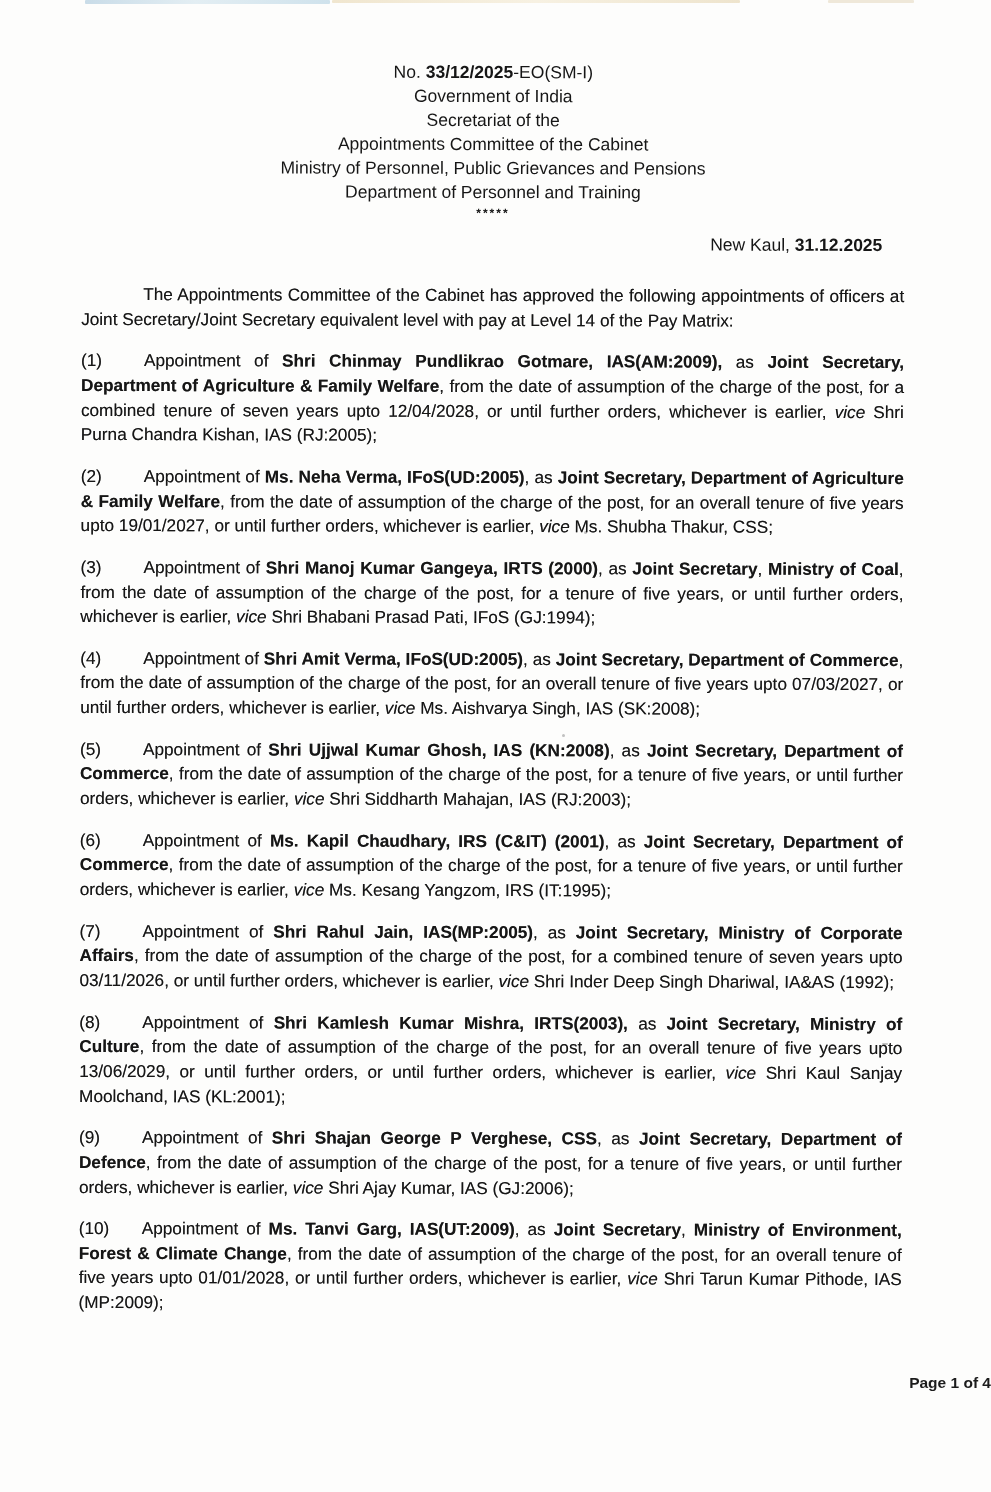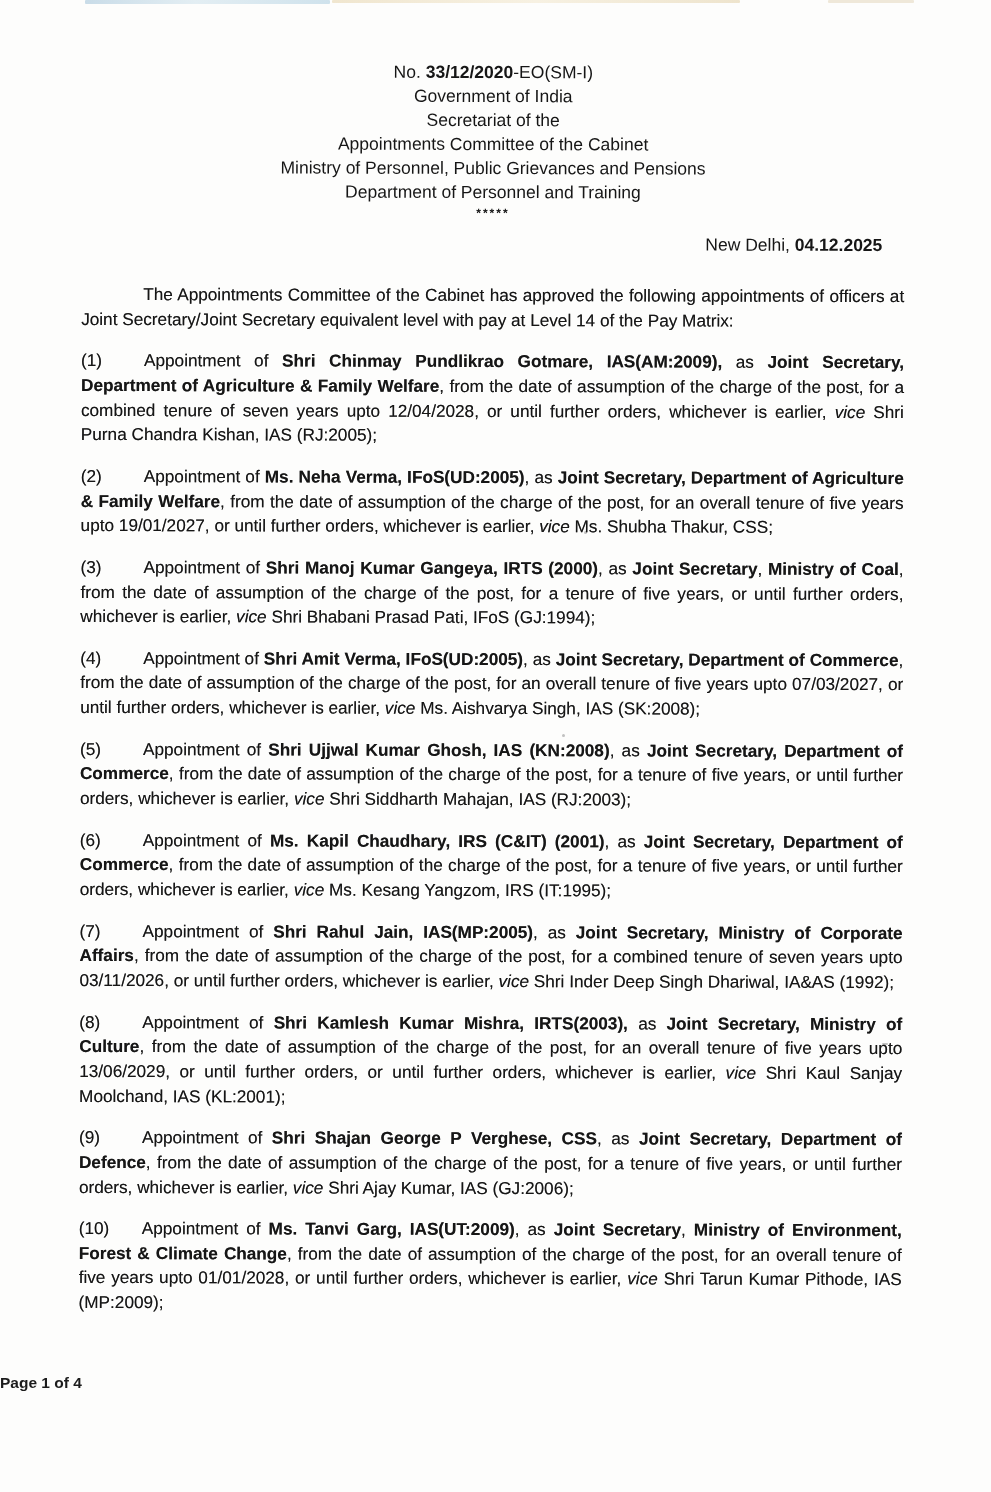--- a/index.html
+++ b/index.html
@@ -27,21 +27,21 @@
   .para{font-size:17.2px;line-height:24.6px;text-align:justify;text-shadow:0 0 .45px rgba(10,10,10,.55);}
   .intro{margin-top:27px;text-indent:62px;}
   .item{margin-top:16px;}
   .num{display:inline-block;width:63px;text-indent:0;}
   .s-n{font-weight:normal;}
   .s-b{font-weight:bold;}
   .s-i{font-style:italic;margin-top:36px;}
   
   .footer{
     position:absolute;left:0;right:0;top:1374px;
-    text-align:left;font-size:15.5px;font-weight:bold;
+    text-align:right;font-size:15.5px;font-weight:bold;
     font-family:"Liberation Sans", sans-serif;color:#1c1c1c;
   }
   
   .scan-strip{position:absolute;top:0;height:4px;border-radius:1px;}
   .strip-1{left:85px;width:245px;background:linear-gradient(90deg,#c9dce8,#e3eef3 45%,#cfe2ec);}
   .strip-2{left:332px;width:408px;background:linear-gradient(90deg,#f0e6cf,#f7f1e2 50%,#eee4cd);height:3px;}
   .strip-3{left:828px;width:86px;background:#ece4d2;height:3px;opacity:.85;}
   .speck{position:absolute;background:#8f8f8f;border-radius:50%;opacity:.55;}
   .speck-1{left:584px;top:531px;width:3px;height:3px;}
   .speck-2{left:562px;top:734px;width:3px;height:3px;}
@@ -55,30 +55,30 @@
   <div class="scan-strip strip-1"></div>
   <div class="scan-strip strip-2"></div>
   <div class="scan-strip strip-3"></div>
   <div class="speck speck-1"></div>
   <div class="speck speck-2"></div>
   <div class="speck speck-3"></div>
 
   <div class="content">
 
     <div class="hdr">
-      <div><span>No. </span><span class="b">33/12/2020</span><span>-EO(SM-I)</span></div>
+      <div><span>No. </span><span class="b">33/12/2025</span><span>-EO(SM-I)</span></div>
       <div>Government of India</div>
       <div>Secretariat of the</div>
       <div>Appointments Committee of the Cabinet</div>
       <div>Ministry of Personnel, Public Grievances and Pensions</div>
       <div>Department of Personnel and Training</div>
       <div class="stars">*****</div>
     </div>
 
-    <div class="dateline"><span>New Delhi, </span><span class="b">04.12.2025</span></div>
+    <div class="dateline"><span>New Kaul, </span><span class="b">31.12.2025</span></div>
 
     <p class="para intro">The Appointments Committee of the Cabinet has approved the following appointments of officers at Joint Secretary/Joint Secretary equivalent level with pay at Level 14 of the Pay Matrix:</p>
 
     <p class="para item"><span class="num">(1)</span><span><span class="s-n">Appointment of </span><span class="s-b">Shri Chinmay Pundlikrao Gotmare, IAS(AM:2009),</span><span class="s-n"> as </span><span class="s-b">Joint Secretary, Department of Agriculture &amp; Family Welfare</span><span class="s-n">, from the date of assumption of the charge of the post, for a combined tenure of seven years upto 12/04/2028, or until further orders, whichever is earlier, </span><span class="s-i">vice</span><span class="s-n"> Shri Purna Chandra Kishan, IAS (RJ:2005);</span></span></p>
     <p class="para item"><span class="num">(2)</span><span><span class="s-n">Appointment of </span><span class="s-b">Ms. Neha Verma, IFoS(UD:2005)</span><span class="s-n">, as </span><span class="s-b">Joint Secretary, Department of Agriculture &amp; Family Welfare</span><span class="s-n">, from the date of assumption of the charge of the post, for an overall tenure of five years upto 19/01/2027, or until further orders, whichever is earlier, </span><span class="s-i">vice</span><span class="s-n"> Ms. Shubha Thakur, CSS;</span></span></p>
     <p class="para item"><span class="num">(3)</span><span><span class="s-n">Appointment of </span><span class="s-b">Shri Manoj Kumar Gangeya, IRTS (2000)</span><span class="s-n">, as </span><span class="s-b">Joint Secretary</span><span class="s-n">, </span><span class="s-b">Ministry of Coal</span><span class="s-n">, from the date of assumption of the charge of the post, for a tenure of five years, or until further orders, whichever is earlier, </span><span class="s-i">vice</span><span class="s-n"> Shri Bhabani Prasad Pati, IFoS (GJ:1994);</span></span></p>
     <p class="para item"><span class="num">(4)</span><span><span class="s-n">Appointment of </span><span class="s-b">Shri Amit Verma, IFoS(UD:2005)</span><span class="s-n">, as </span><span class="s-b">Joint Secretary, Department of Commerce</span><span class="s-n">, from the date of assumption of the charge of the post, for an overall tenure of five years upto 07/03/2027, or until further orders, whichever is earlier, </span><span class="s-i">vice</span><span class="s-n"> Ms. Aishvarya Singh, IAS (SK:2008);</span></span></p>
     <p class="para item"><span class="num">(5)</span><span><span class="s-n">Appointment of </span><span class="s-b">Shri Ujjwal Kumar Ghosh, IAS (KN:2008)</span><span class="s-n">, as </span><span class="s-b">Joint Secretary, Department of Commerce</span><span class="s-n">, from the date of assumption of the charge of the post, for a tenure of five years, or until further orders, whichever is earlier, </span><span class="s-i">vice</span><span class="s-n"> Shri Siddharth Mahajan, IAS (RJ:2003);</span></span></p>
     <p class="para item"><span class="num">(6)</span><span><span class="s-n">Appointment of </span><span class="s-b">Ms. Kapil Chaudhary, IRS (C&amp;IT) (2001)</span><span class="s-n">, as </span><span class="s-b">Joint Secretary, Department of Commerce</span><span class="s-n">, from the date of assumption of the charge of the post, for a tenure of five years, or until further orders, whichever is earlier, </span><span class="s-i">vice</span><span class="s-n"> Ms. Kesang Yangzom, IRS (IT:1995);</span></span></p>
     <p class="para item"><span class="num">(7)</span><span><span class="s-n">Appointment of </span><span class="s-b">Shri Rahul Jain, IAS(MP:2005)</span><span class="s-n">, as </span><span class="s-b">Joint Secretary, Ministry of Corporate Affairs</span><span class="s-n">, from the date of assumption of the charge of the post, for a combined tenure of seven years upto 03/11/2026, or until further orders, whichever is earlier, </span><span class="s-i">vice</span><span class="s-n"> Shri Inder Deep Singh Dhariwal, IA&amp;AS (1992);</span></span></p>

